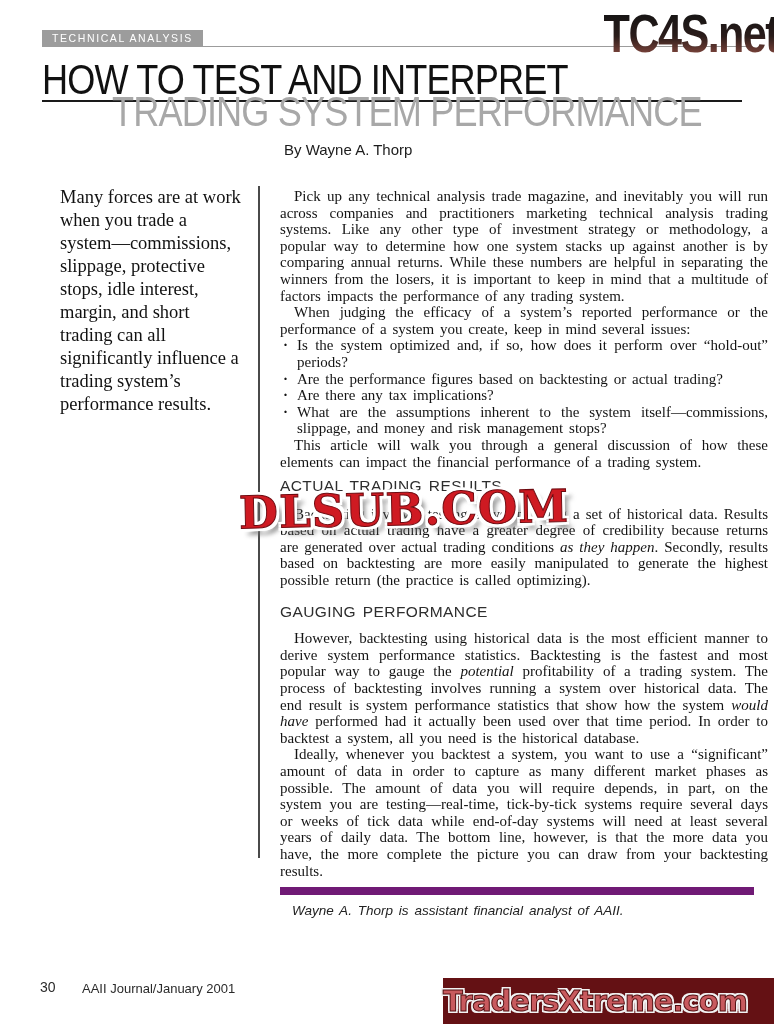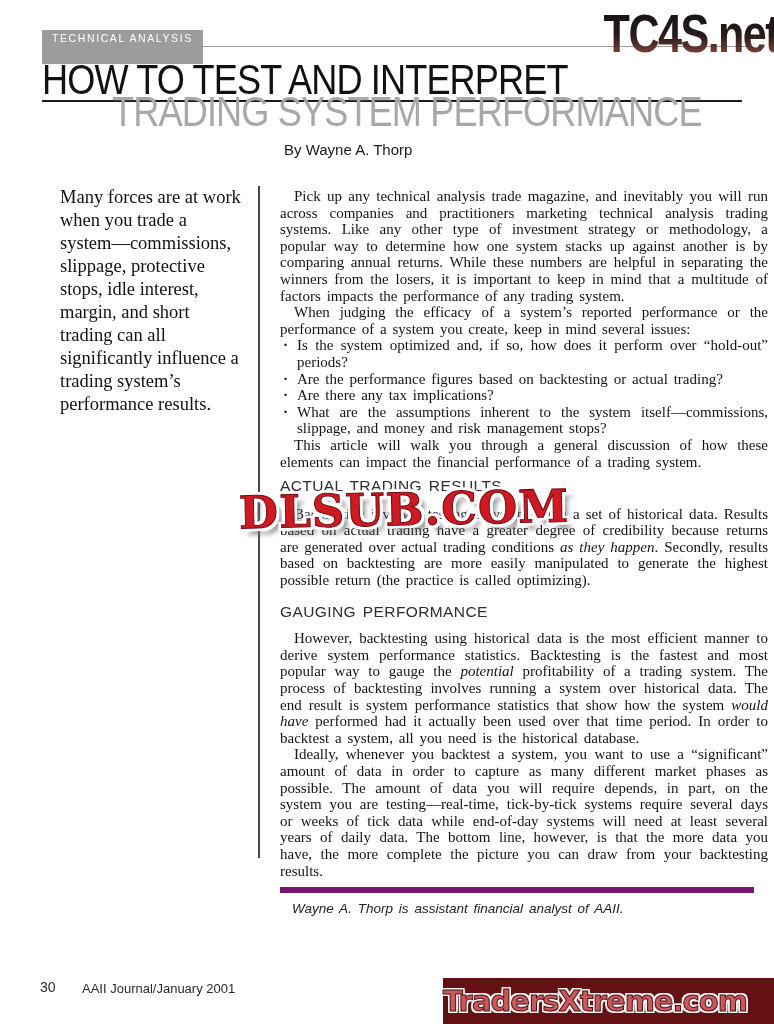--- a/index.html
+++ b/index.html
@@ -4,21 +4,21 @@
 <style>
   html,body{margin:0;padding:0;background:#e8e8e8;}
   .page{
     position:relative;width:774px;height:1024px;background:#ffffff;
     margin:0 auto;overflow:hidden;
     font-family:"Liberation Sans",sans-serif;color:#1a1a1a;
   }
   
   .kicker-rule{position:absolute;left:42px;top:46px;width:704px;height:1px;background:#9c9c9c;}
   .kicker{
-    position:absolute;left:42px;top:30px;height:34px;line-height:17px;
+    position:absolute;left:42px;top:30px;height:17px;line-height:17px;
     background:#9c9c9c;color:#ffffff;padding:0 10px;
     font-size:10.5px;letter-spacing:1.6px;
   }
   .brand-logo{
     position:absolute;right:-4px;top:2px;z-index:5;
     font-size:54px;font-weight:bold;letter-spacing:-2px;
     transform:scaleX(0.80);transform-origin:right top;
     background:linear-gradient(#141414 15%,#2a1c1a 55%,#7e453c 85%,#925349 100%);
     -webkit-background-clip:text;background-clip:text;color:transparent;
     font-family:"Liberation Sans",sans-serif;
@@ -53,21 +53,21 @@
   .article li{position:relative;padding-left:17px;text-indent:0;}
   .article li::before{content:"\00b7";position:absolute;left:3px;top:0;font-weight:bold;}
   .sec-head{
     font-family:"Liberation Sans",sans-serif;font-size:15.5px;
     letter-spacing:0.4px;color:#2e2e2e;margin:9px 0 10px 0;text-align:left;
     text-indent:0;font-weight:normal;
   }
   .sec-head.first{margin-top:8px;margin-bottom:11px;}
   .sec-head.second{margin-top:15px;}
   .author-note{
-    margin-top:8px;border-top:6px solid #701a75;width:462px;
+    margin-top:8px;border-top:8px solid #701a75;width:462px;
     padding:8px 0 0 12px;
     font-family:"Liberation Sans",sans-serif;font-style:italic;
     font-size:13.5px;color:#222;text-align:left;text-indent:0;
   }
   
   .wm-center{
     position:absolute;left:239px;top:483px;z-index:10;
     transform:rotate(-1.2deg);
     font-family:"DejaVu Serif",serif;font-weight:bold;
     font-size:45px;letter-spacing:1px;white-space:nowrap;

